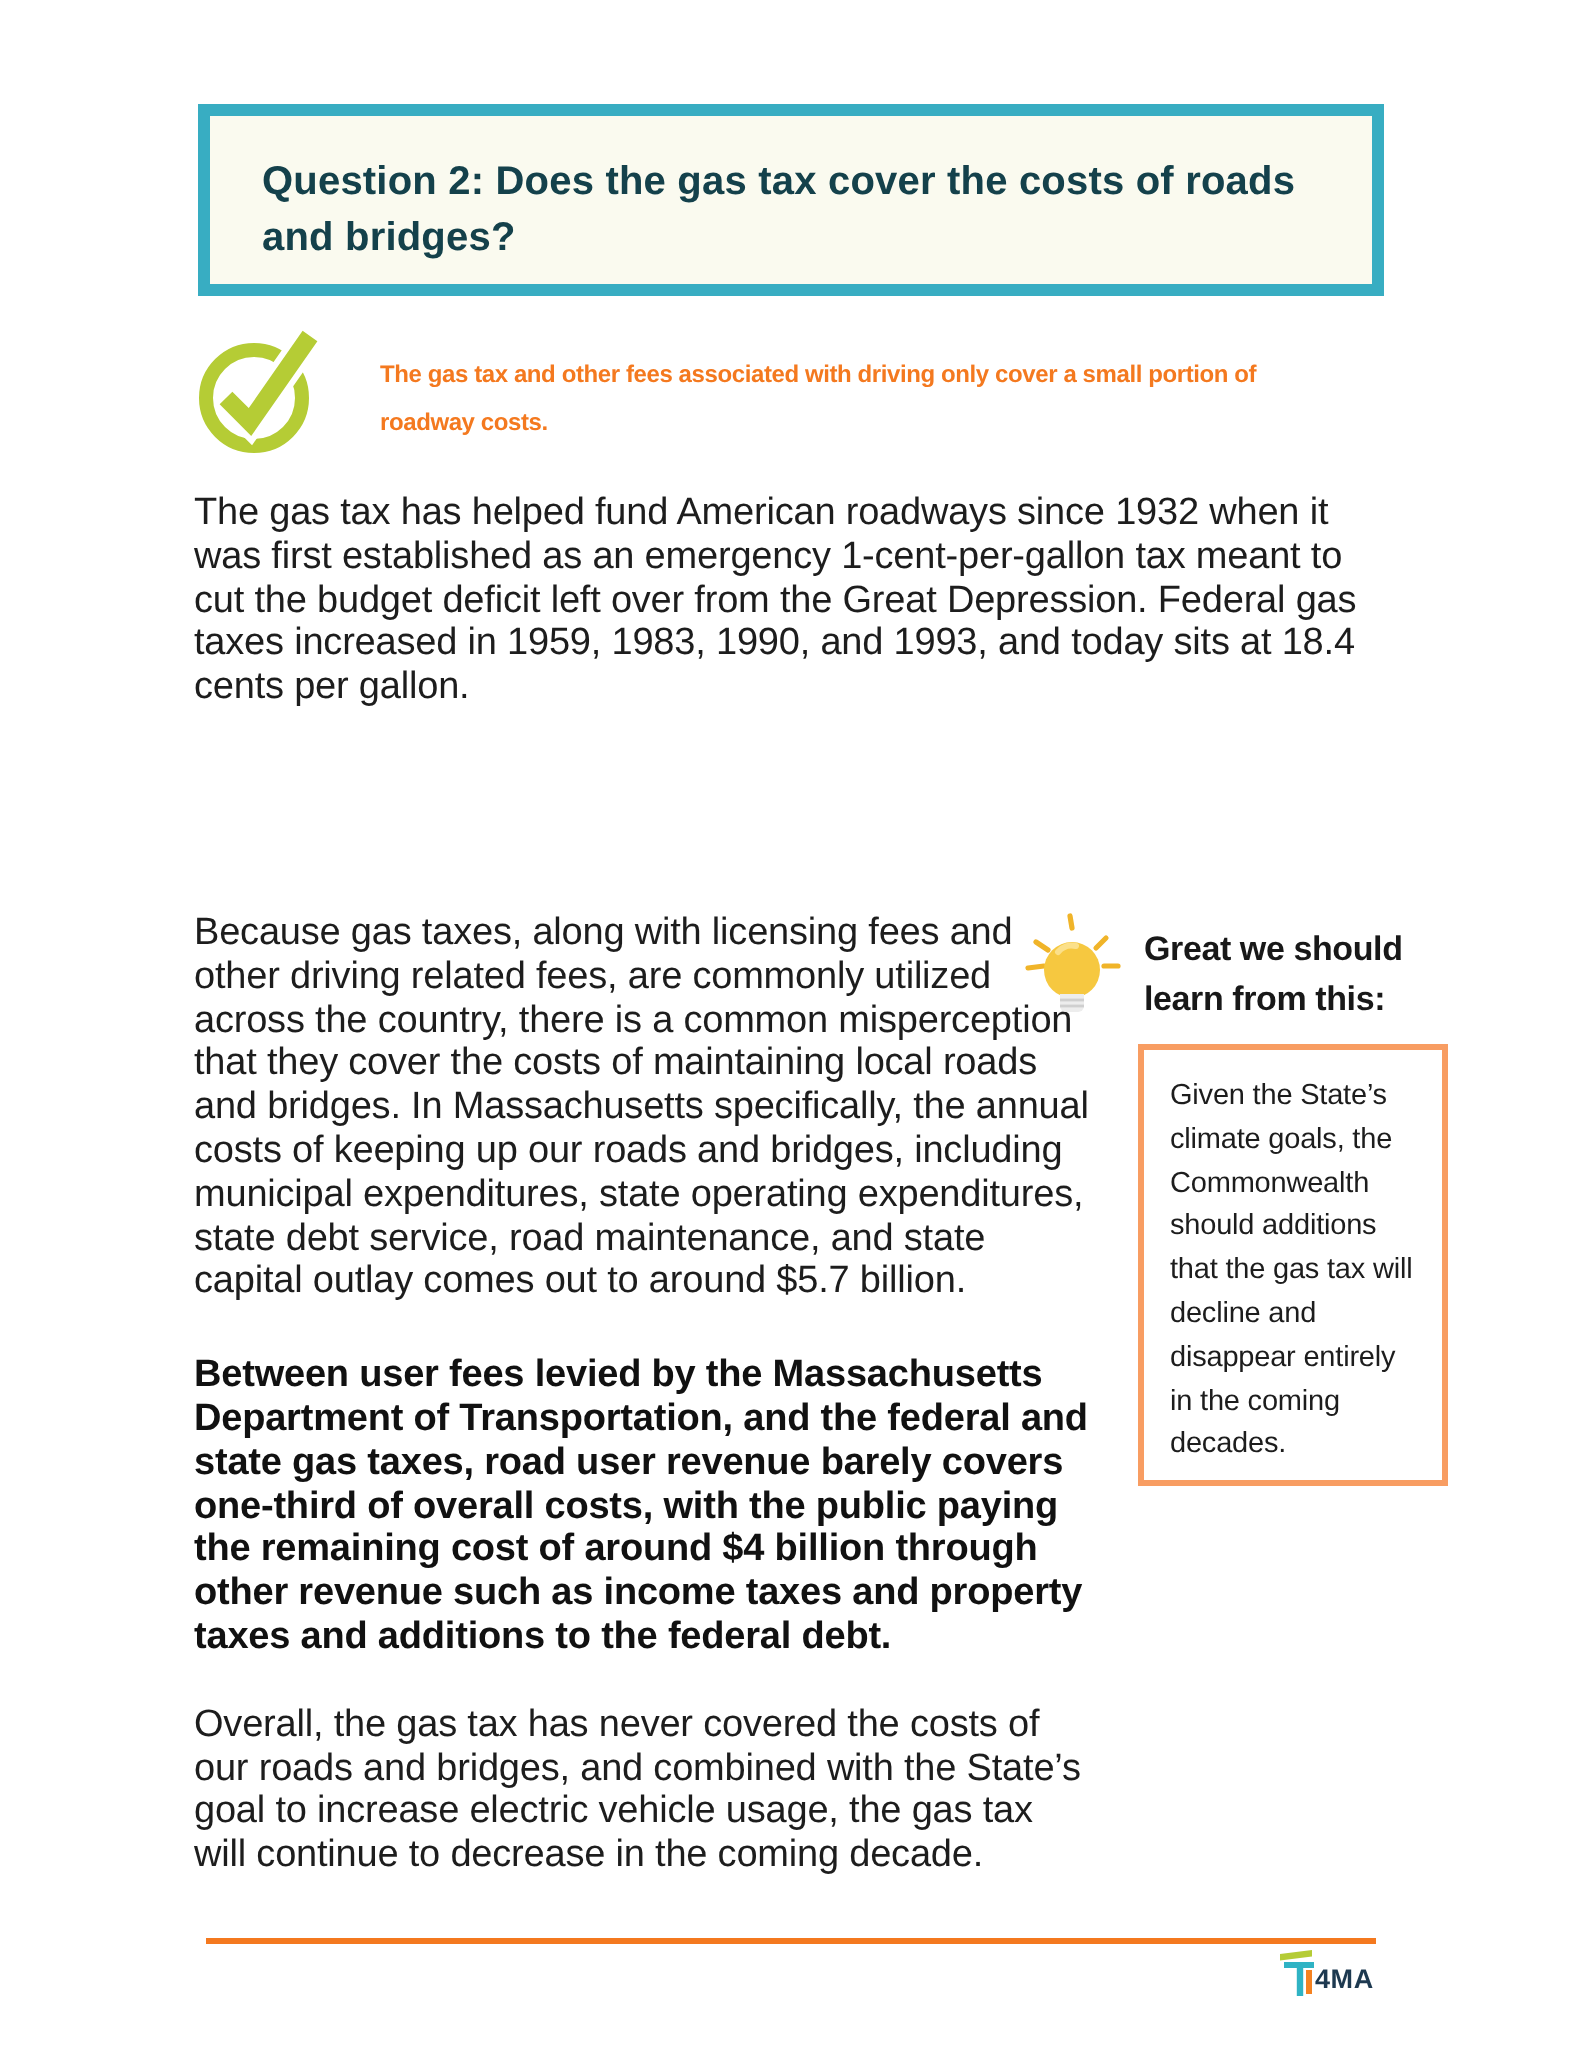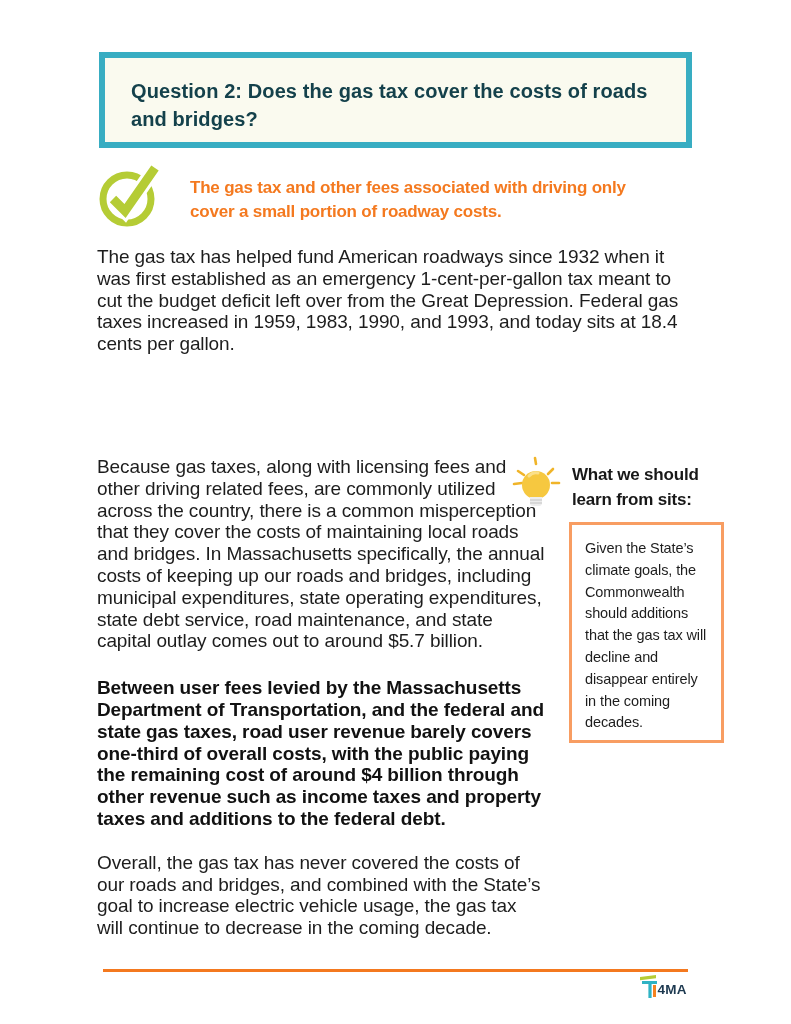--- a/index.html
+++ b/index.html
@@ -30,21 +30,21 @@
   }
   .check-icon {
     position: absolute;
     left: 96px; top: 159px;
     width: 68px; height: 70px;
   }
   .callout {
     position: absolute;
     left: 190px; top: 176px;
     width: 478px;
-    font-size: 17px;
+    font-size: 12px;
     font-weight: bold;
     color: #f4791f;
     line-height: 23.5px;
     letter-spacing: -0.2px;
   }
   .body-text {
     font-size: 19px;
     line-height: 21.8px;
     color: #1d1d1d;
     letter-spacing: -0.1px;
@@ -130,21 +130,21 @@
       <line x1="43" y1="29" x2="50" y2="29"></line>
     </g>
     <circle cx="27" cy="31" r="14" fill="#f6c840"></circle>
     <path d="M27 17 a14 14 0 0 0 -14 14 a14 14 0 0 0 9 13 l10 0 a14 14 0 0 0 9 -13" fill="none"></path>
     <path d="M20 22 a9 9 0 0 1 9 -3" stroke="#fbe08a" stroke-width="3" fill="none" stroke-linecap="round"></path>
     <path d="M21 43 h12 v6 a3 3 0 0 1 -3 3 h-6 a3 3 0 0 1 -3 -3 z" fill="#ededed"></path>
     <line x1="21" y1="46" x2="33" y2="46" stroke="#cfcfcf" stroke-width="1.4"></line>
     <line x1="21" y1="49" x2="33" y2="49" stroke="#cfcfcf" stroke-width="1.4"></line>
   </svg>
 
-  <div class="sidebar-heading">What we should learn from sits:</div>
+  <div class="sidebar-heading">Great we should learn from this:</div>
 
   <div class="note-box orange">
     <span>Given the State’s climate goals, the Commonwealth should additions that the gas tax will decline and disappear entirely in the coming decades.</span>
   </div>
 
 
   <div class="footer-rule"></div>
 
   <svg class="logo" viewBox="0 0 56 28" aria-hidden="true">
     <path d="M2 4 L18 2 L18 5.2 L2 7.2 Z" fill="#b5cc35"></path>

